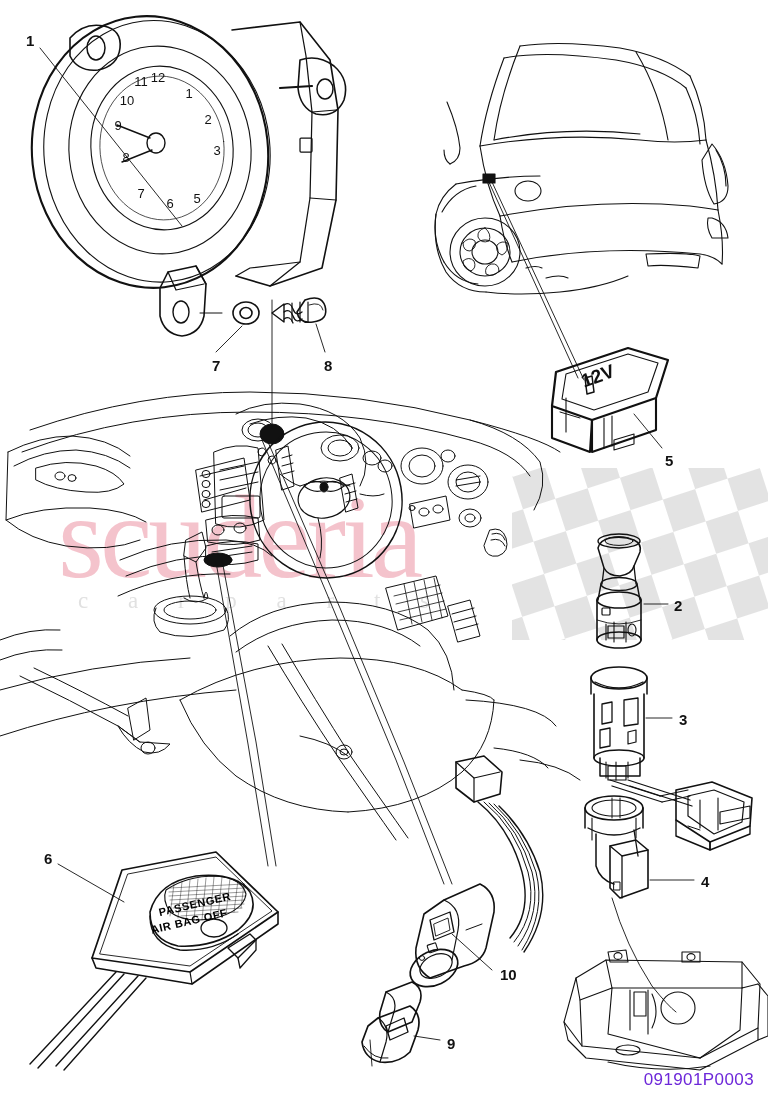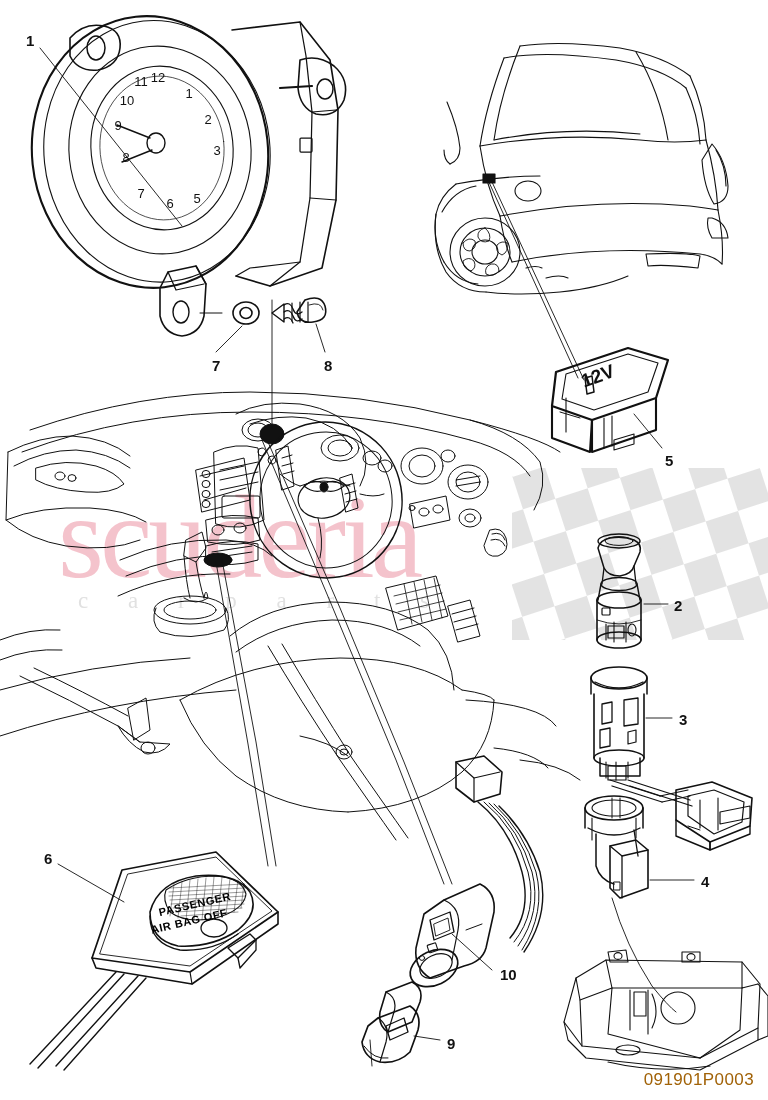--- a/index.html
+++ b/index.html
@@ -11,21 +11,21 @@
   }
   #sheet{position:absolute;left:0;top:0;width:768px;height:1100px;}
   svg.layer{position:absolute;left:0;top:0;width:768px;height:1100px;}
   .callout{
     position:absolute;font-weight:bold;font-size:15px;color:#111;
     font-family:"Liberation Sans", sans-serif;line-height:1;
     user-select:none;
   }
   #diagcode{
     position:absolute;right:14px;bottom:10px;
-    font-size:17px;letter-spacing:.4px;color:#a16207;
+    font-size:17px;letter-spacing:.4px;color:#6d28d9;
     font-family:"Liberation Sans", sans-serif;
   }
   .wm-text{
     position:absolute;font-family:"Liberation Serif", serif;
     color:#f3b9c4;opacity:.85;user-select:none;pointer-events:none;
     font-weight:normal;
   }
   .wm-main{left:58px;top:470px;font-size:118px;letter-spacing:-4px;}
   .wm-sub{left:78px;top:588px;font-size:23px;letter-spacing:17px;color:#dcdcdc;}
 </style>

